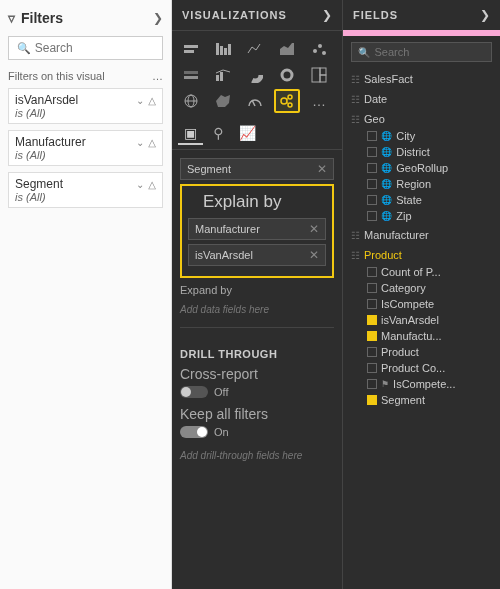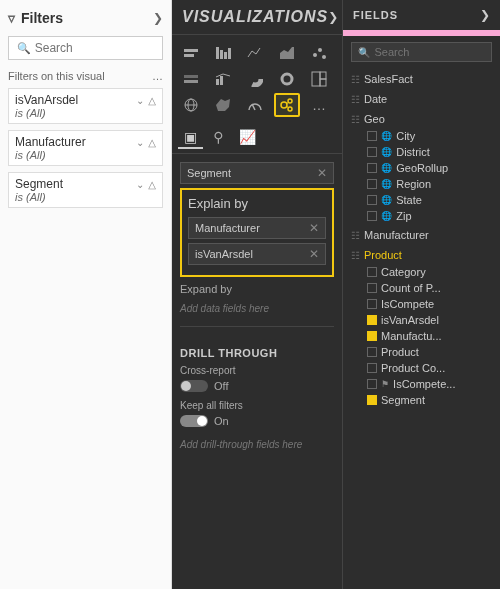--- a/index.html
+++ b/index.html
@@ -111,26 +111,25 @@
       overflow-y: auto;
     }
     .viz-header {
       display: flex;
       align-items: center;
       justify-content: space-between;
       padding: 8px 10px;
       border-bottom: 1px solid #444;
     }
     .viz-title {
-      font-size: 16px;
+      font-size: 11px;
       font-weight: 600;
       color: #ccc;
       letter-spacing: 1px;
       text-transform: uppercase;
-      font-style: italic;
     }
     .viz-expand {
       color: #ccc;
       font-size: 12px;
     }
     .viz-icons-grid {
       display: grid;
       grid-template-columns: repeat(5, 1fr);
       gap: 2px;
       padding: 6px;
@@ -195,24 +194,25 @@
       color: #888;
       font-size: 12px;
       cursor: pointer;
     }
     .explain-by-box {
       border: 2px solid #f2c811;
       padding: 6px;
       margin-bottom: 6px;
     }
     .explain-by-label {
-      font-size: 13px;
+      font-size: 17px;
       color: #ccc;
       margin-bottom: 6px;
       font-weight: 500;
+      margin-left: 15px;
     }
     .expand-by-section {
       margin-bottom: 8px;
     }
     .expand-by-label {
       font-size: 11px;
       color: #aaa;
       margin-bottom: 4px;
     }
     .add-fields-placeholder {
@@ -226,21 +226,21 @@
       color: #ccc;
       font-weight: 600;
       letter-spacing: 0.5px;
       text-transform: uppercase;
       margin-bottom: 6px;
     }
     .drill-through-item {
       margin-bottom: 8px;
     }
     .drill-through-item-label {
-      font-size: 10px;
+      font-size: 14px;
       color: #aaa;
       margin-bottom: 4px;
     }
     .toggle-row {
       display: flex;
       align-items: center;
       gap: 6px;
     }
     .toggle-off {
       display: inline-block;
@@ -683,25 +683,25 @@
     </div>
 
     <div class="field-group">
       <div class="field-group-header">
         <span class="group-icon-table">☷</span>
         <span class="field-group-name highlighted" style="color:#f2c811;">Product</span>
       </div>
       <div class="field-group-children">
         <div class="field-item">
           <div class="field-checkbox"></div>
+          <span class="field-item-name">Count of P...</span>
+        </div>
+        <div class="field-item">
+          <div class="field-checkbox"></div>
           <span class="field-item-name">Category</span>
-        </div>
-        <div class="field-item">
-          <div class="field-checkbox"></div>
-          <span class="field-item-name">Count of P...</span>
         </div>
         <div class="field-item">
           <div class="field-checkbox"></div>
           <span class="field-item-name">IsCompete</span>
         </div>
         <div class="field-item">
           <div class="field-checkbox checked"></div>
           <span class="field-item-name">isVanArsdel</span>
         </div>
         <div class="field-item">

